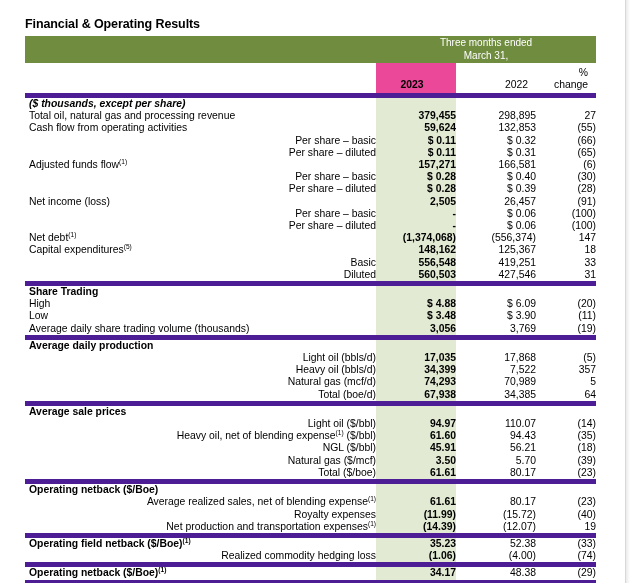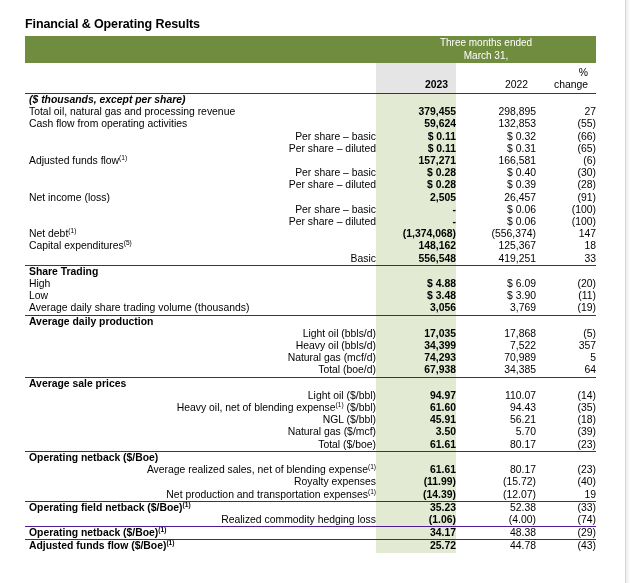--- a/index.html
+++ b/index.html
@@ -84,21 +84,21 @@
   tr.bandrow td.band-empty { background: #708c3e; }
 
   tr.colhead td {
     height: 28px;
     text-align: right;
     padding-right: 8px;
     vertical-align: bottom;
     padding-bottom: 2px;
     line-height: 12.2px;
   }
-  tr.colhead td.hl { background: #e5e5e5; font-weight: bold; }
+  tr.colhead td.hl { background: #ec4899; font-weight: bold; text-align: center; }
   tr.colhead td.blank { padding: 0; }
   tr.colhead td.pcthead { text-align: right; }
 
   
   td.lbl {
     text-align: left;
     padding-left: 4px;
     white-space: nowrap;
   }
   td.num {
@@ -121,21 +121,21 @@
   .italic { font-style: italic; }
 
   sup {
     font-size: 6.6px;
     vertical-align: super;
     line-height: 0;
   }
 
   
   tr.rule-top td {
-    border-top: 1px solid #4c1d95;
+    border-top: 5px solid #4c1d95;
   }
 </style>
 </head>
 <body>
 
 <div id="page">
 
   <h1 class="title">Financial &amp; Operating Results</h1>
 
   <table class="fin">
@@ -244,20 +244,26 @@
           <td class="num hl">148,162</td>
           <td class="num">125,367</td>
           <td class="num">18</td>
         </tr>
         <tr class="r">
           <td class="lbl ind1"><span>Basic</span></td>
           <td class="num hl">556,548</td>
           <td class="num">419,251</td>
           <td class="num">33</td>
         </tr>
+        <tr class="r">
+          <td class="lbl ind1"><span>Diluted</span></td>
+          <td class="num hl">560,503</td>
+          <td class="num">427,546</td>
+          <td class="num">31</td>
+        </tr>
         <tr class="r rule-top">
           <td class="lbl ind0"><span class="bold">Share Trading</span></td>
           <td class="num hl"></td>
           <td class="num"></td>
           <td class="num"></td>
         </tr>
         <tr class="r">
           <td class="lbl ind0"><span>High</span></td>
           <td class="num hl">$ 4.88</td>
           <td class="num">$ 6.09</td>

